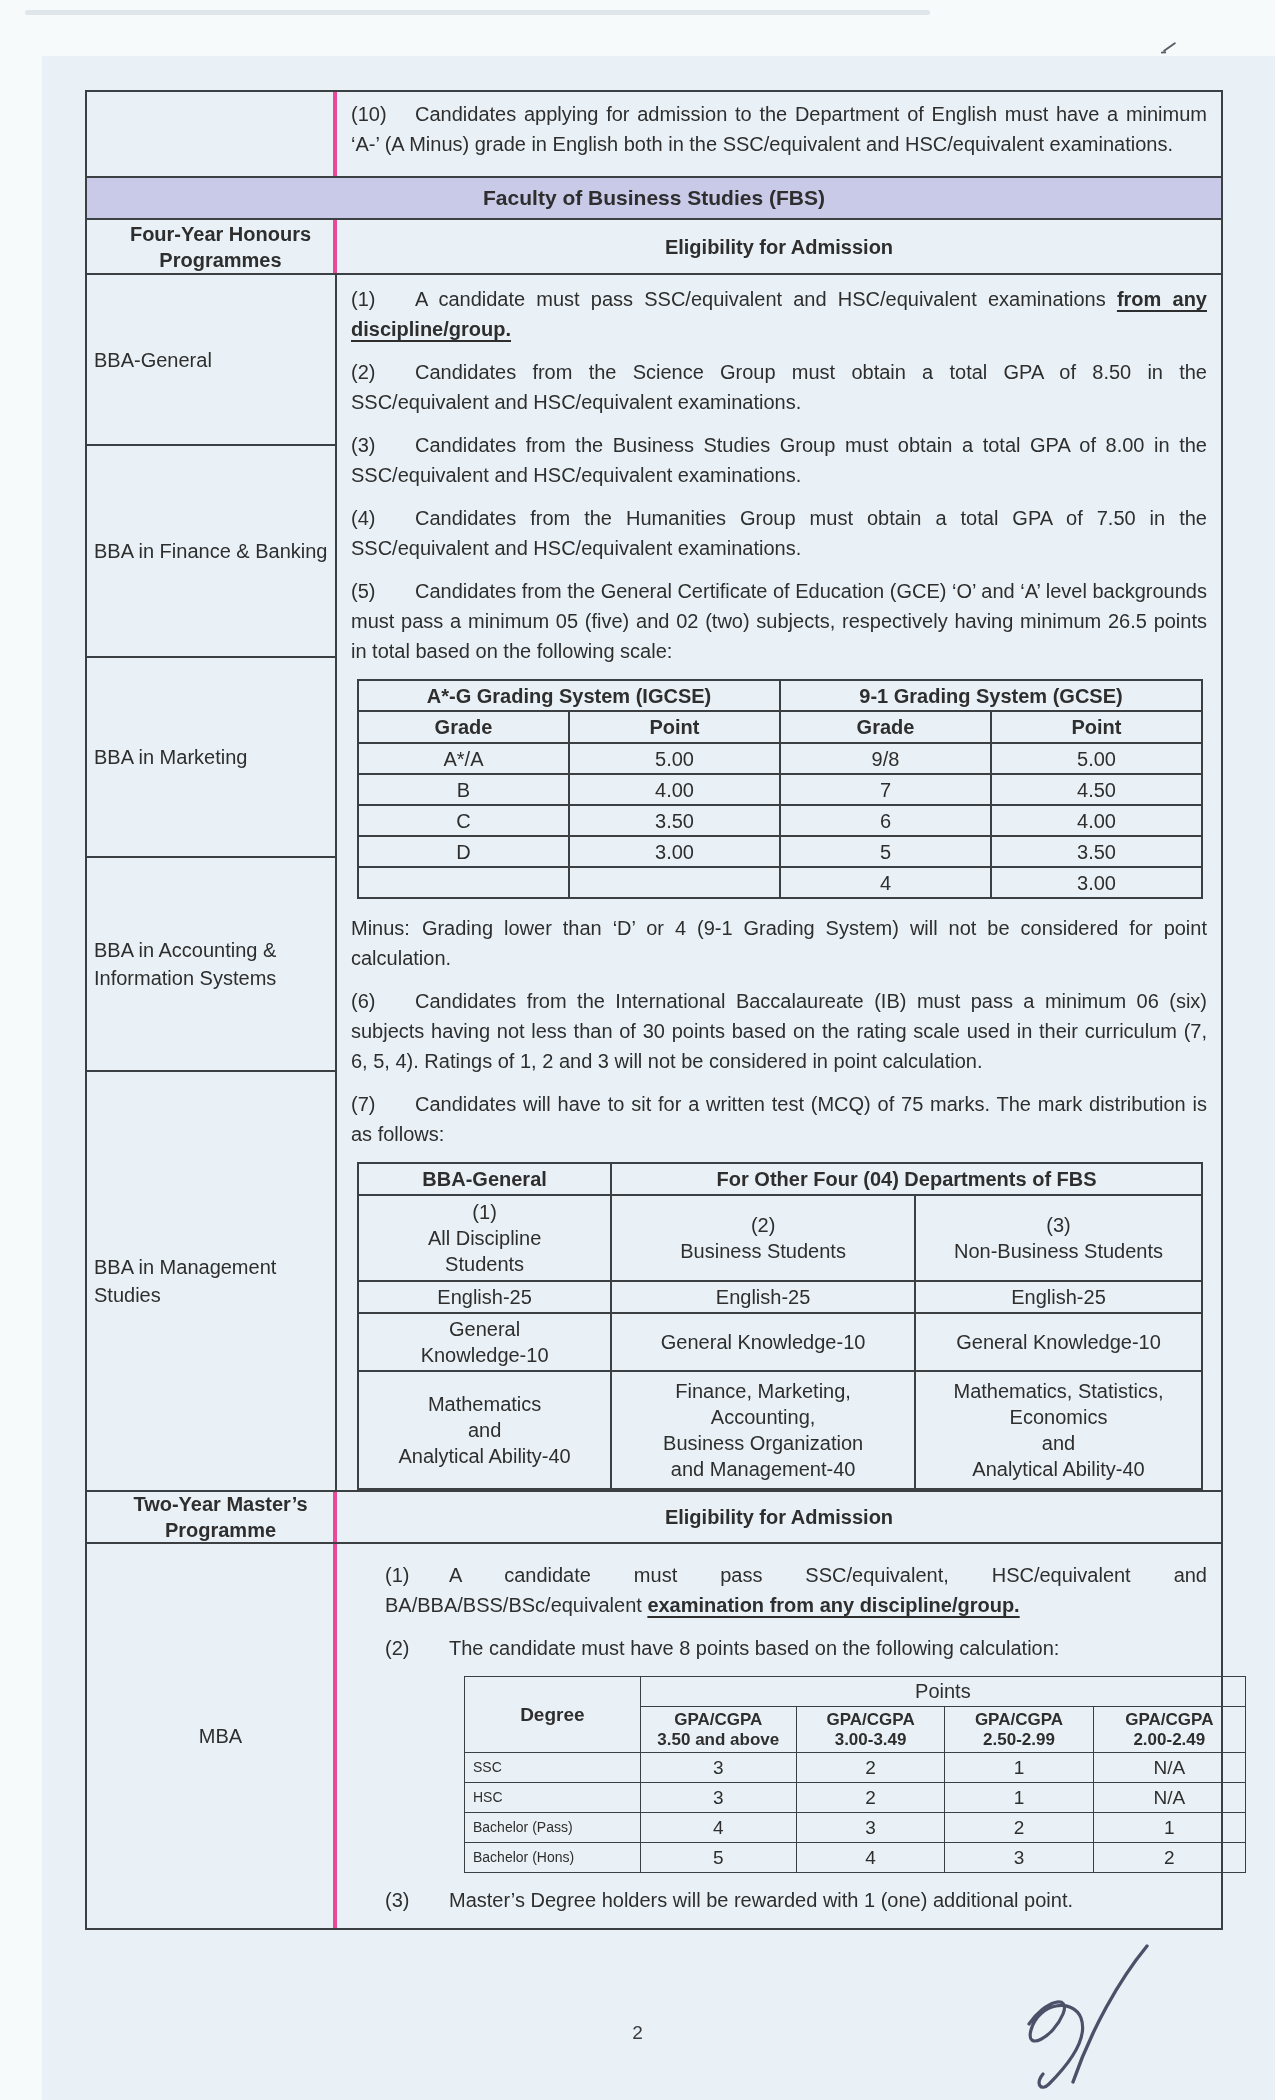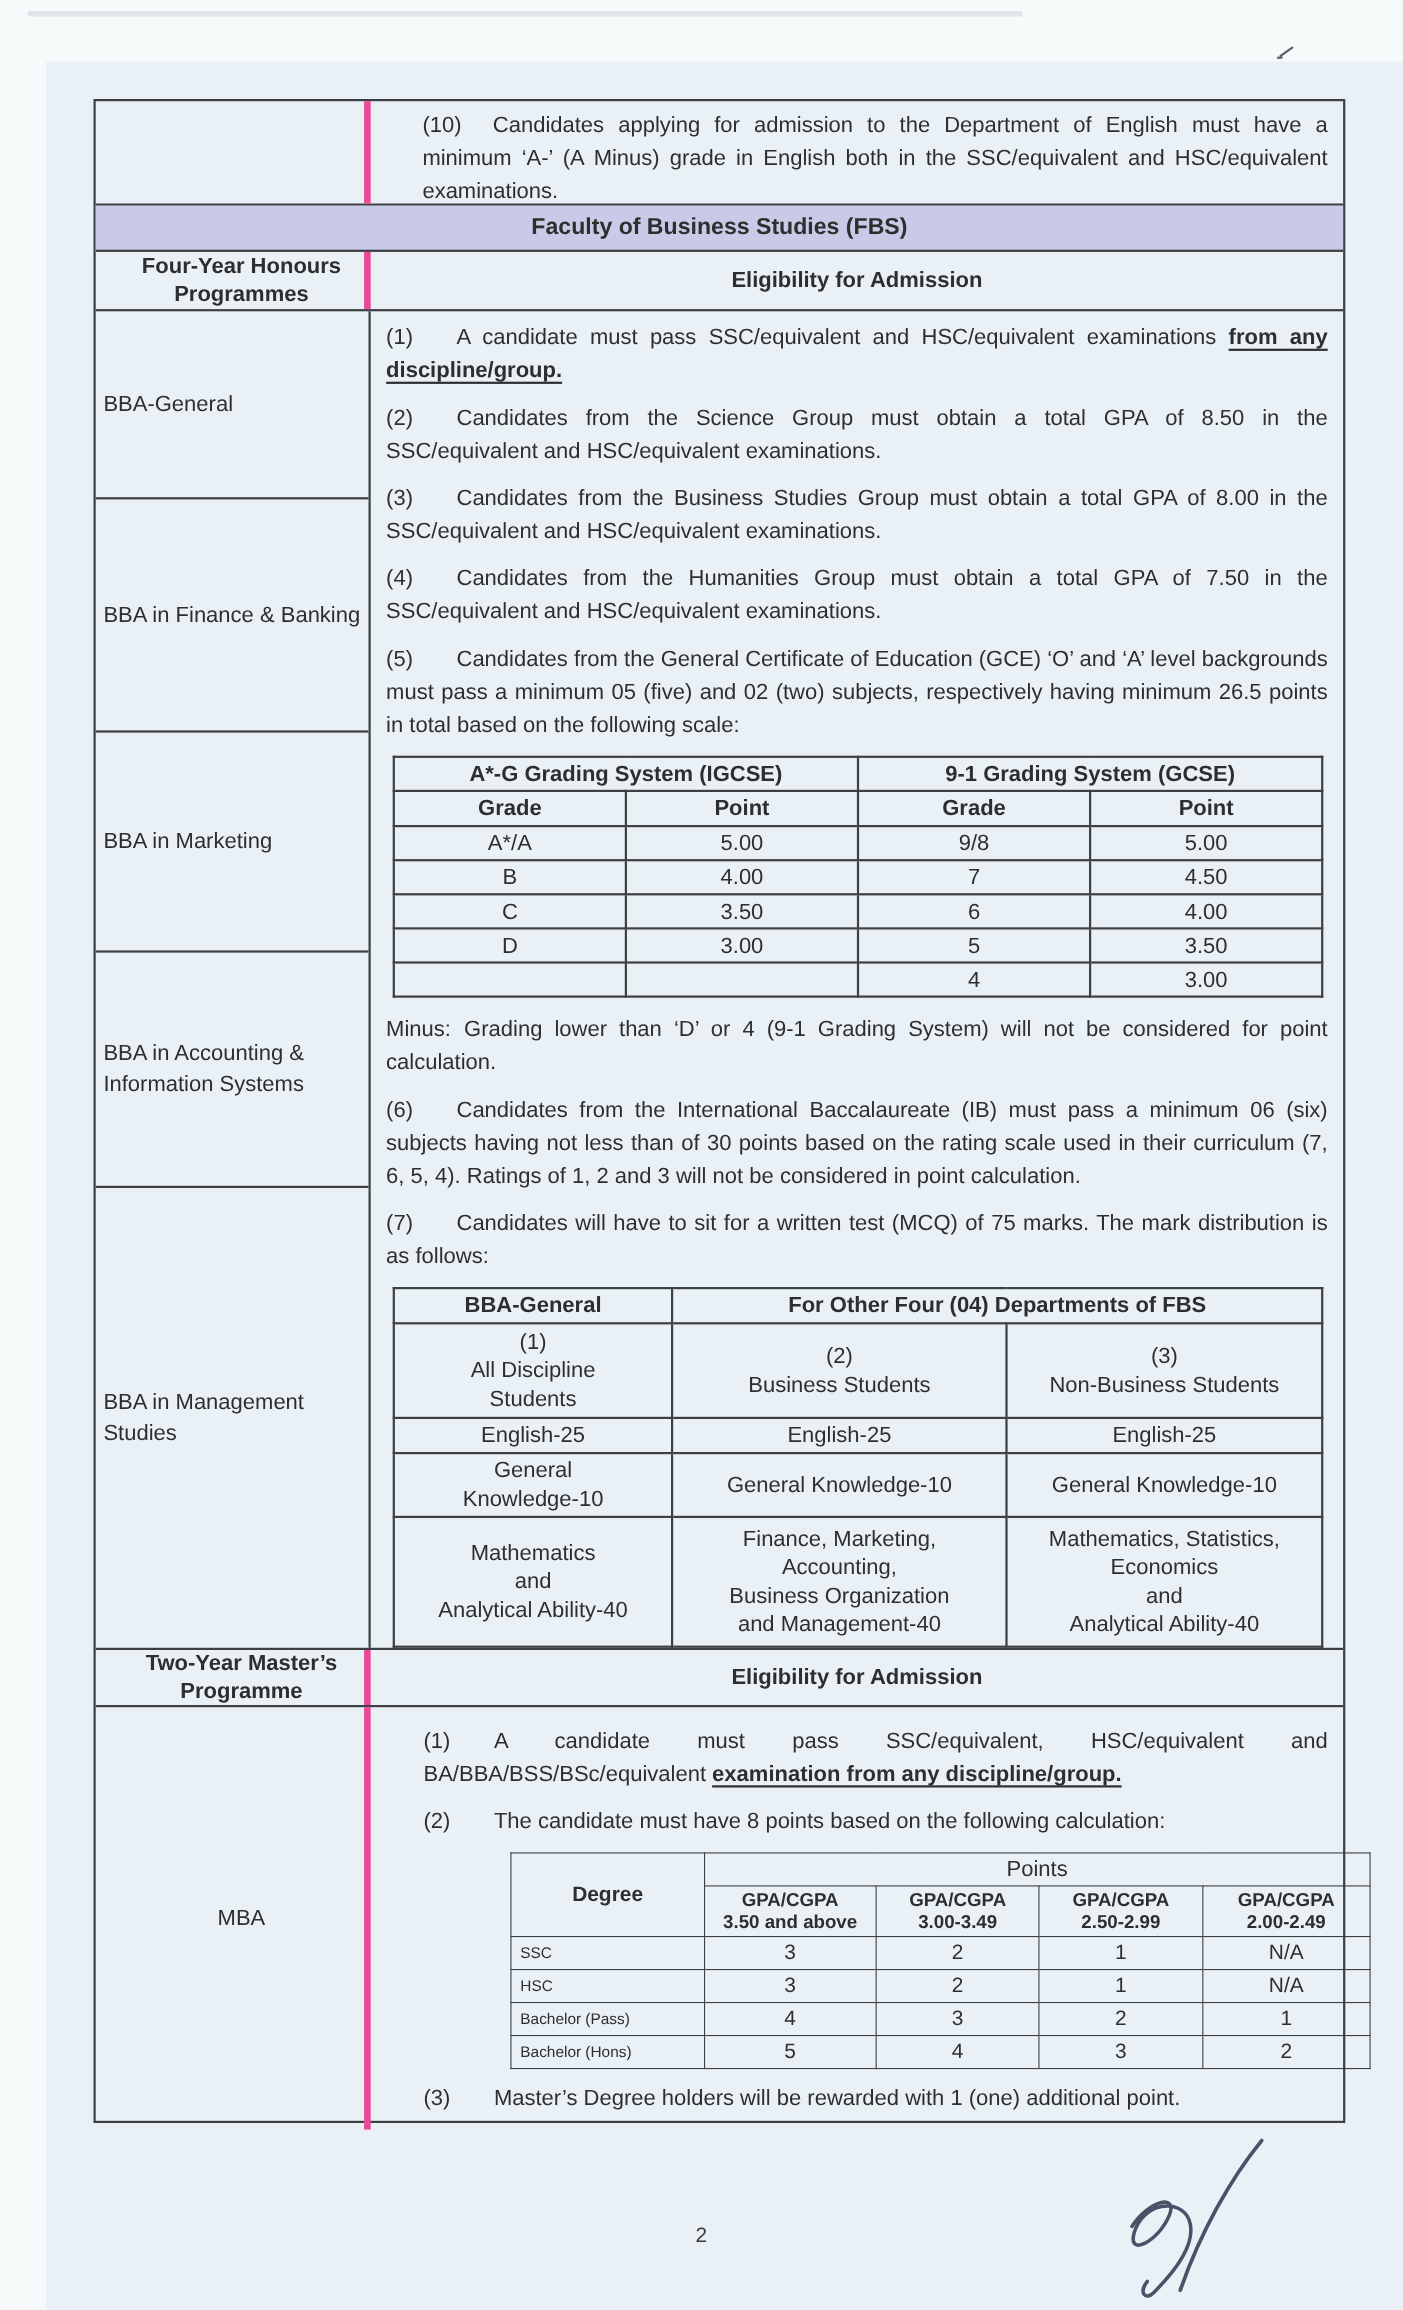--- a/index.html
+++ b/index.html
@@ -16,24 +16,24 @@
   .tick{position:absolute;left:1162px;top:46px;width:15px;height:2px;background:#5a5f66;transform:rotate(-35deg);border-radius:2px;}
   .tick:after{content:"";position:absolute;left:-3px;top:1px;width:5px;height:2px;background:#5a5f66;transform:rotate(30deg);}
 
   .doc-table{
     position:absolute;left:85px;top:90px;width:1138px;height:1840px;
     border:2px solid #3d4043;box-sizing:border-box;
     display:flex;flex-direction:column;
     font-size:20px;line-height:30px;
   }
   .row{display:flex;box-sizing:border-box;}
-  .cell-left{width:250px;flex:0 0 250px;border-right:6px solid #ec4899;box-sizing:border-box;padding-left:21px;}
+  .cell-left{width:250px;flex:0 0 250px;border-right:4px solid #ec4899;box-sizing:border-box;padding-left:21px;}
   .cell-right{flex:1;box-sizing:border-box;min-width:0;}
 
-  .row-top{height:95px;border-bottom:2px solid #3d4043;gap:33px;}
+  .row-top{height:95px;border-bottom:2px solid #3d4043;}
   .row-top .cell-right{padding:7px 14px 0 14px;}
 
   .band{
     height:42px;flex:0 0 42px;background:#c8cae8;border-bottom:2px solid #3d4043;
     display:flex;align-items:center;justify-content:center;
     font-weight:700;font-size:21px;box-sizing:border-box;
   }
 
   .row-head{height:60px;border-bottom:2px solid #3d4043;}
   .row-head .cell-left,.row-head .cell-right{

